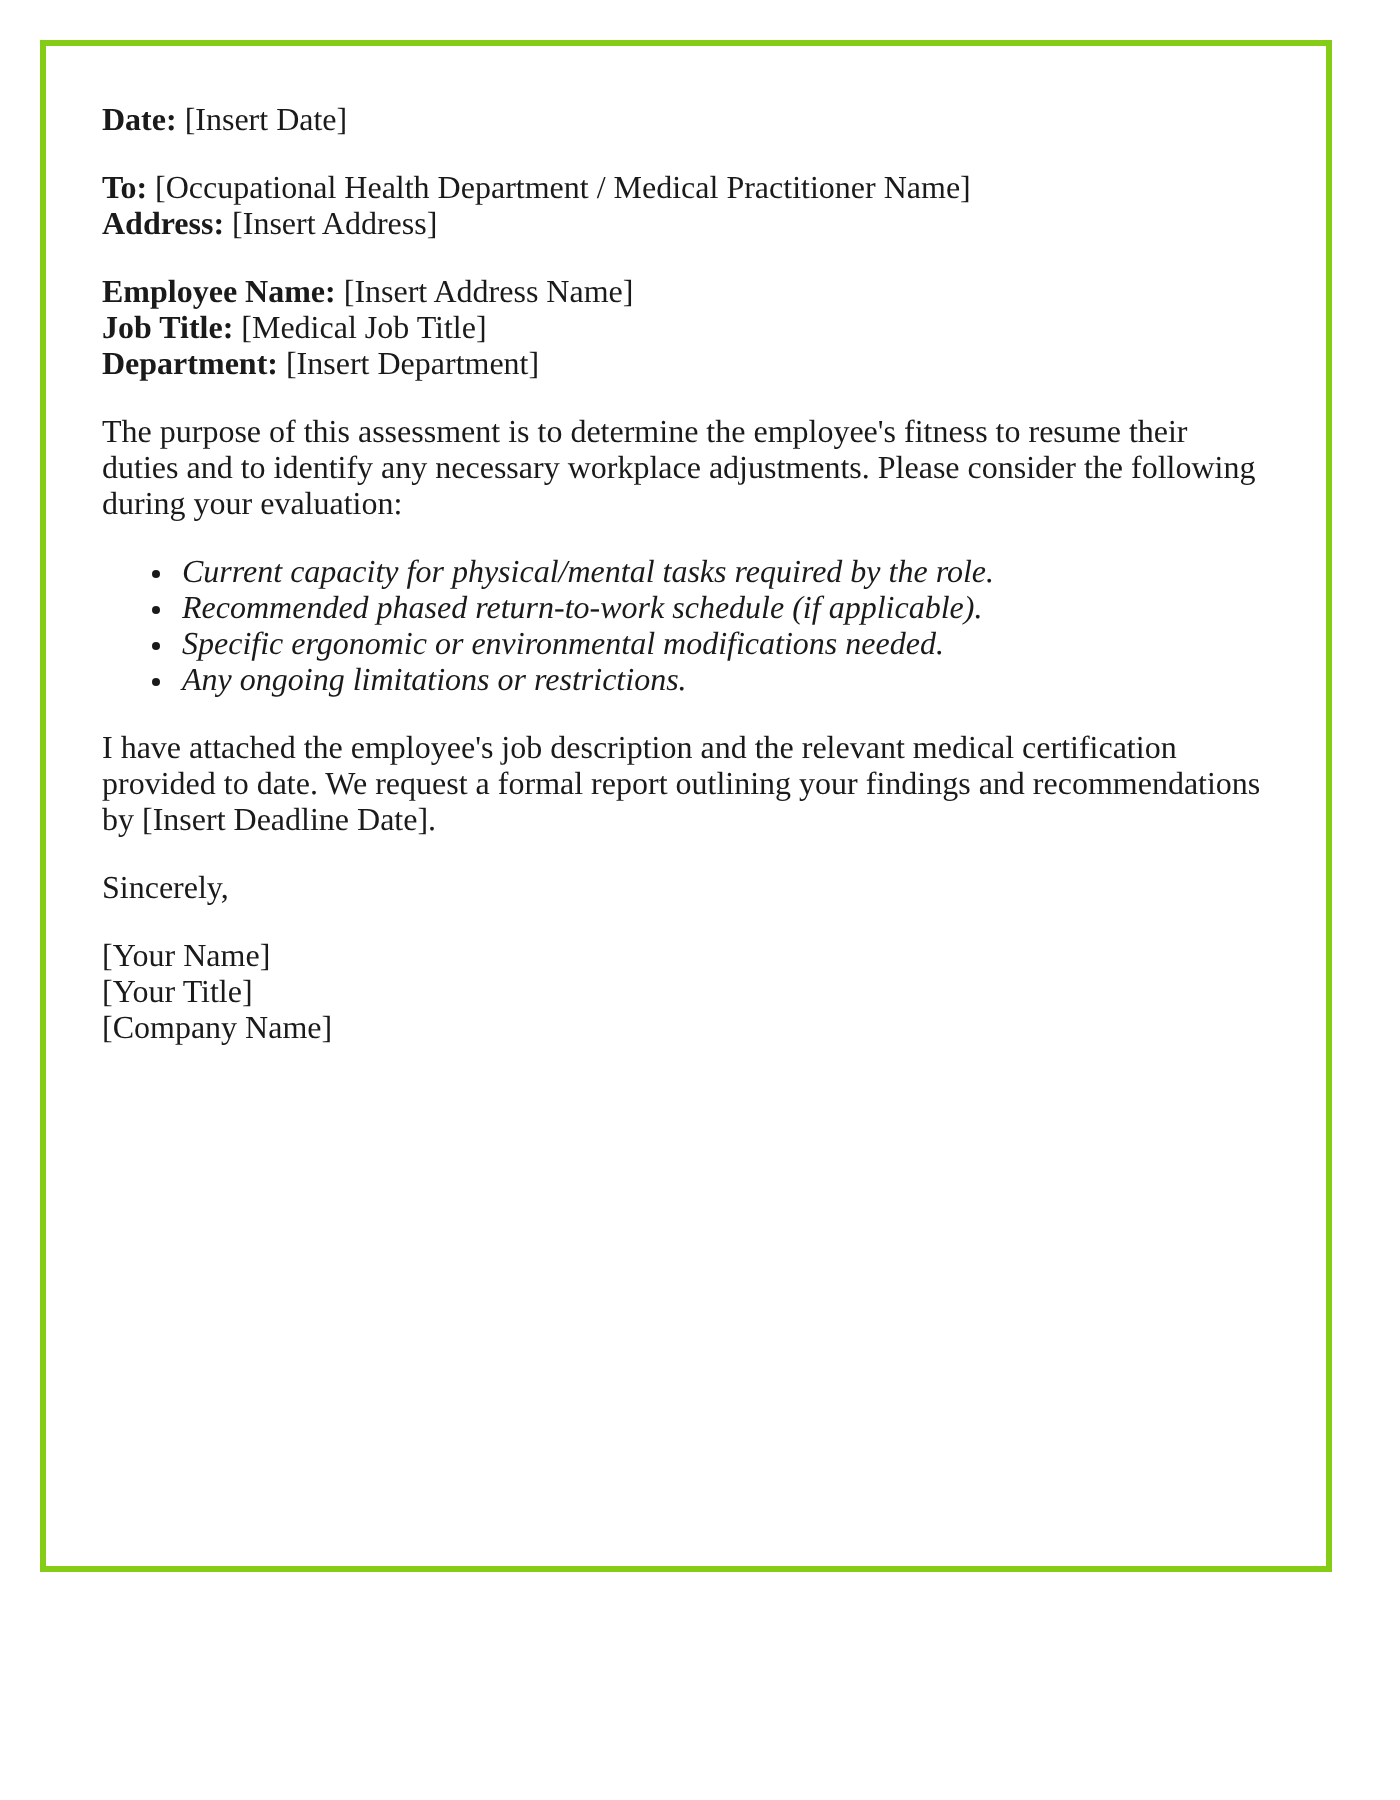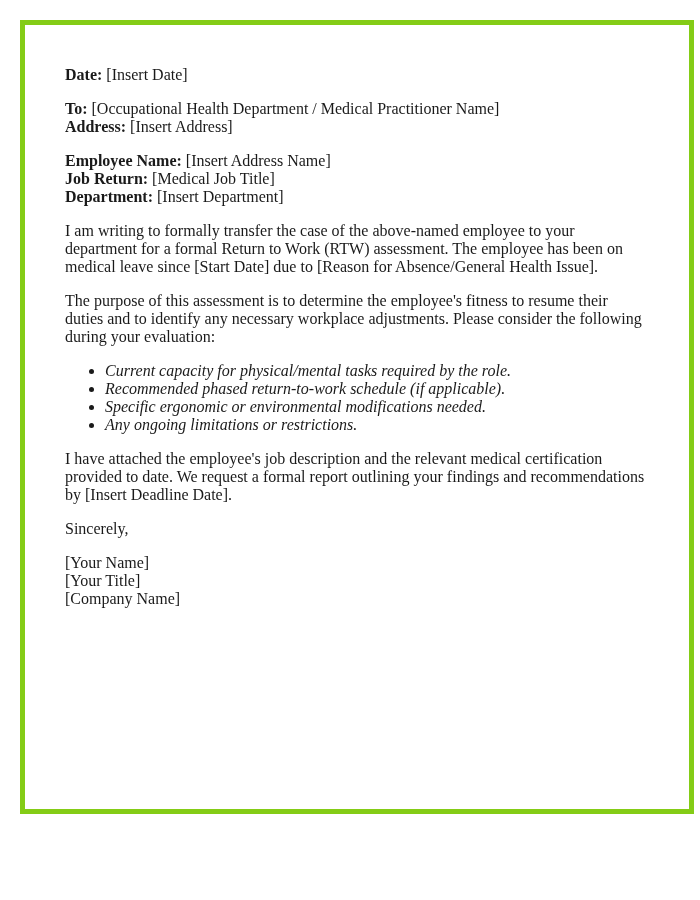--- a/index.html
+++ b/index.html
@@ -14,23 +14,23 @@
       font-family: "Liberation Serif", "DejaVu Serif", serif;
       font-size: 16px;
       color: #1a1a1a;
     }
     .letter {
       position: absolute;
       left: 20px;
       top: 20px;
       width: 640px;
       height: 760px;
-      border: 5px solid #84cc16;
+      border: 3px solid #84cc16;
       box-sizing: content-box;
-      padding: 12px;
+      padding: 0;
     }
     .letter-inner {
       padding: 29px 28px 0 28px;
       line-height: 18px;
     }
     p {
       margin: 0 0 16px 0;
     }
     .field-label {
       font-weight: bold;
@@ -59,28 +59,27 @@
       <span class="field-label">To:</span>
       <span>[Occupational Health Department / Medical Practitioner Name]</span><br>
       <span class="field-label">Address:</span>
       <span>[Insert Address]</span>
     </p>
 
 
     <p>
       <span class="field-label">Employee Name:</span>
       <span>[Insert Address Name]</span><br>
-      <span class="field-label">Job Return:</span>
+      <span class="field-label">Job Title:</span>
       <span>[Medical Job Title]</span><br>
       <span class="field-label">Department:</span>
       <span>[Insert Department]</span>
     </p>
 
 
-    <p>I am writing to formally transfer the case of the above-named employee to your department for a formal Return to Work (RTW) assessment. The employee has been on medical leave since [Start Date] due to [Reason for Absence/General Health Issue].</p>
 
     <p>The purpose of this assessment is to determine the employee's fitness to resume their duties and to identify any necessary workplace adjustments. Please consider the following during your evaluation:</p>
 
     <ul>
       <li>Current capacity for physical/mental tasks required by the role.</li>
       <li>Recommended phased return-to-work schedule (if applicable).</li>
       <li>Specific ergonomic or environmental modifications needed.</li>
       <li>Any ongoing limitations or restrictions.</li>
     </ul>
 

